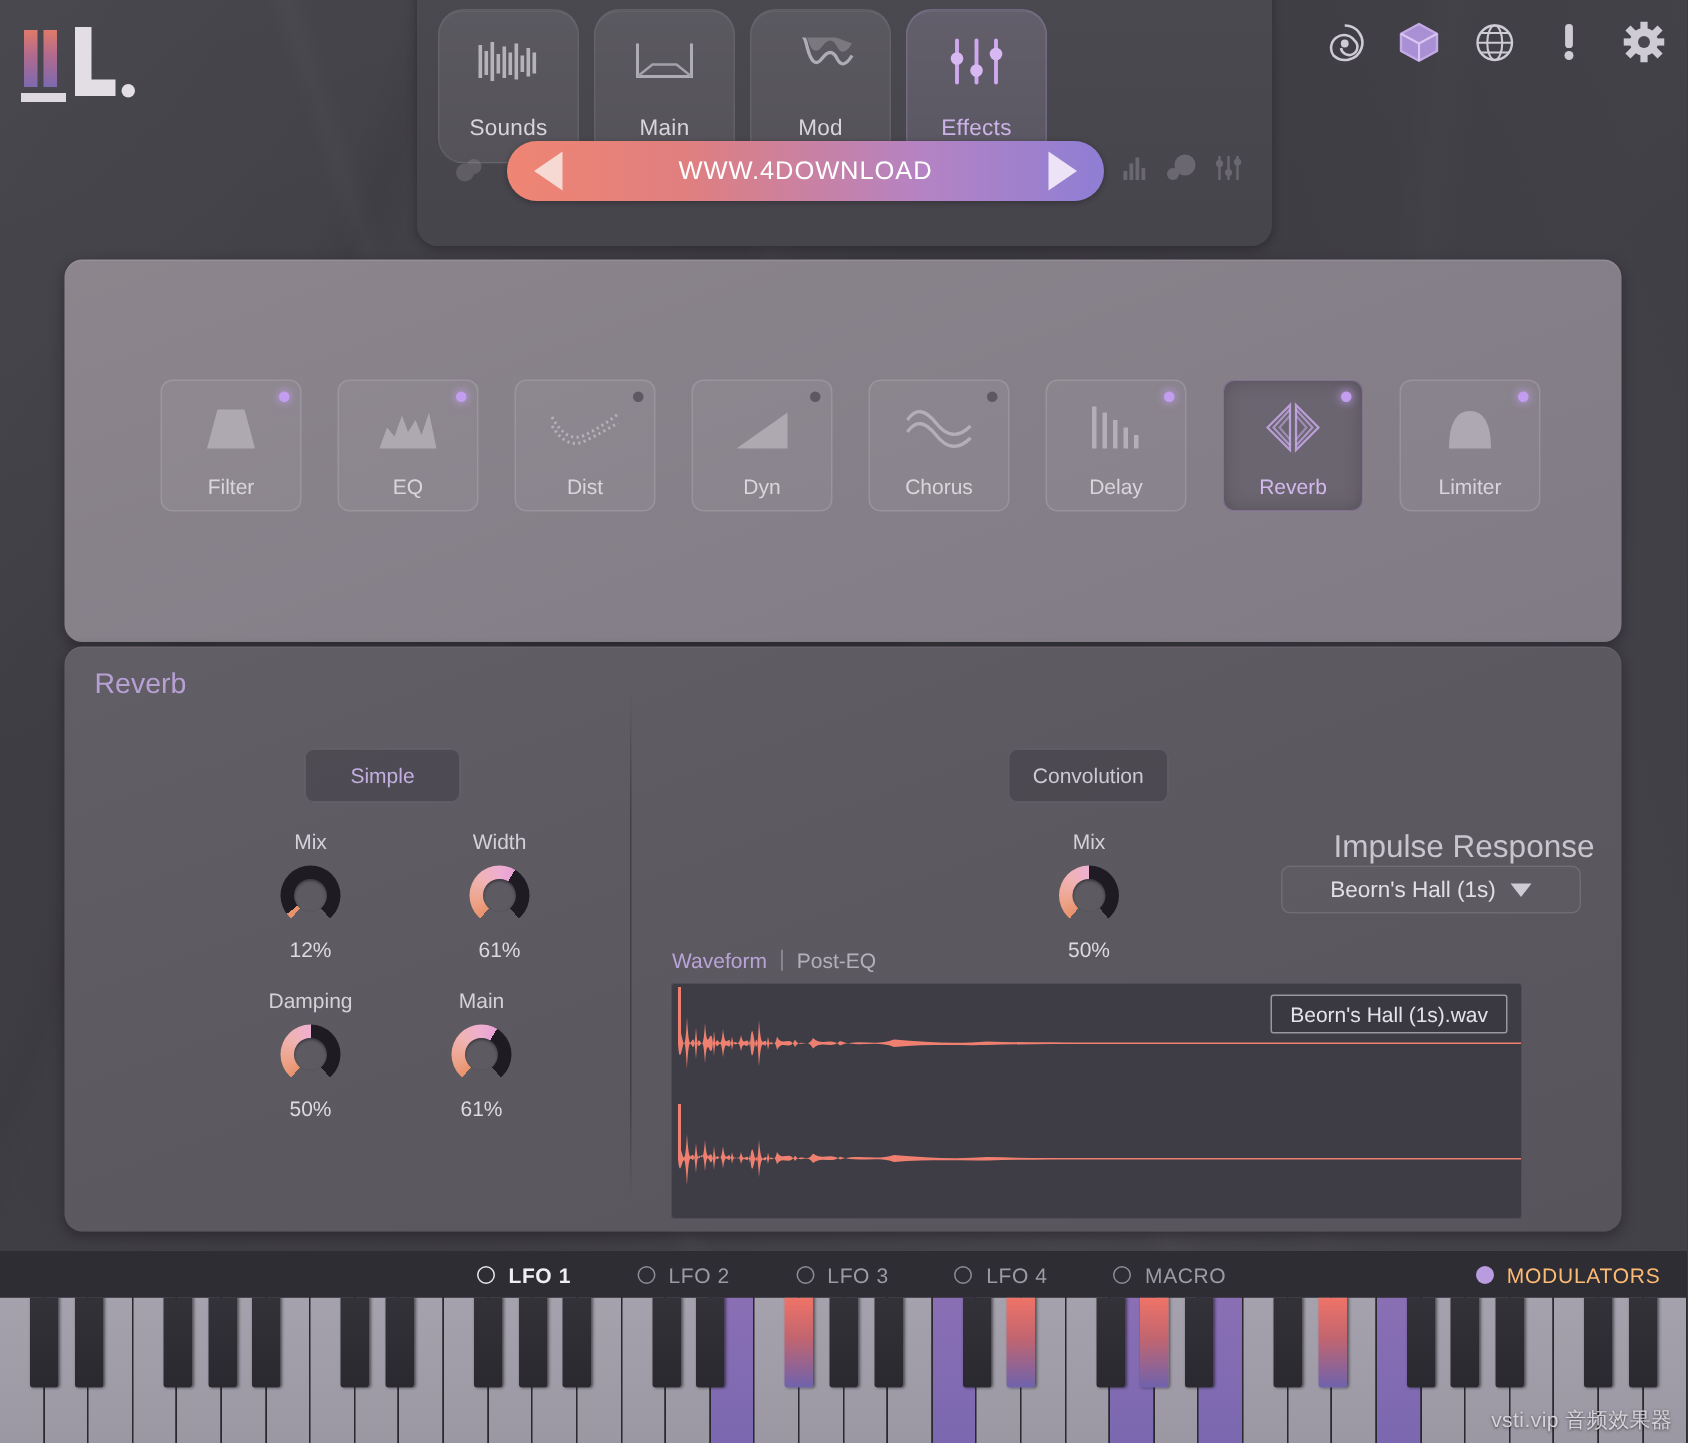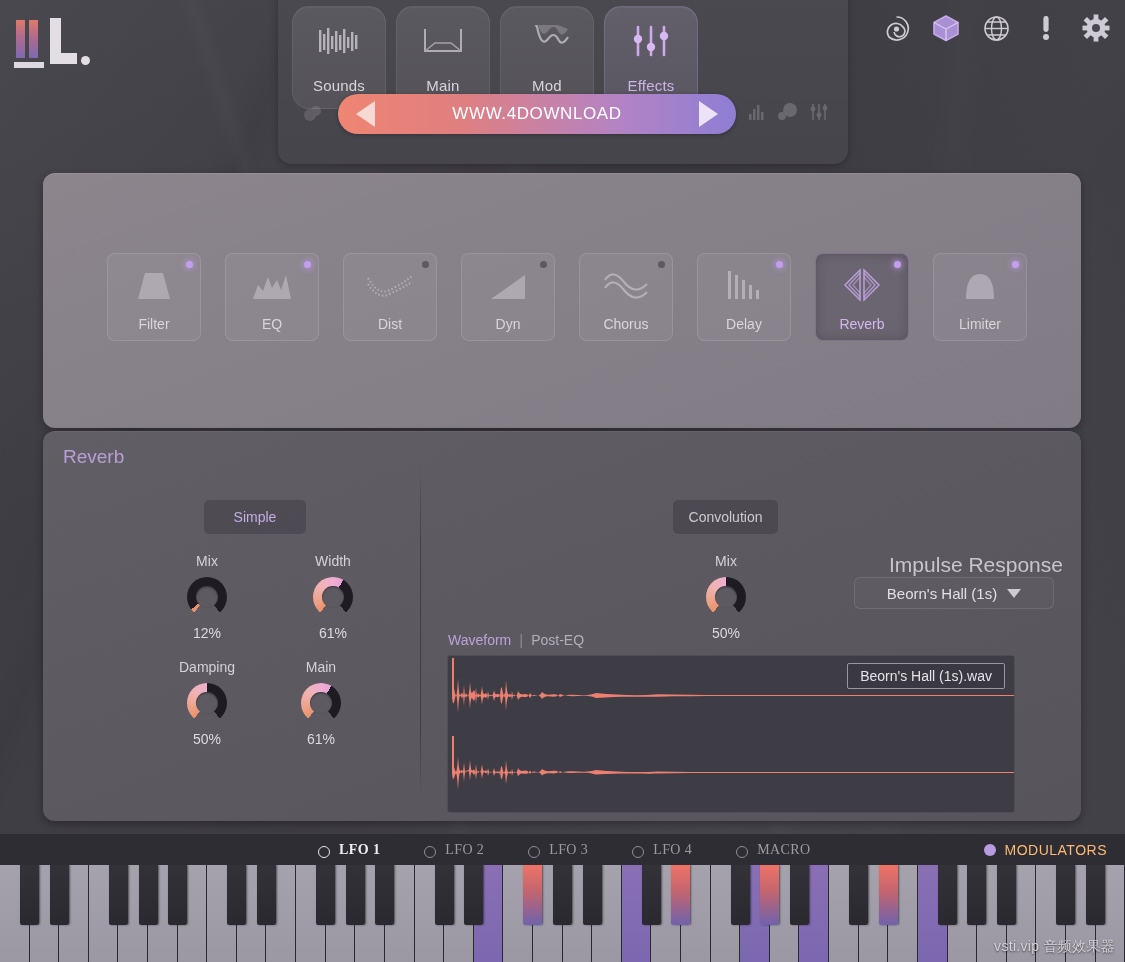--- a/index.html
+++ b/index.html
@@ -174,21 +174,21 @@
     display: flex; align-items: center; font-size: 14px; color: #e5e2e8;
   }
 
   
   .modbar {
     position: absolute; left: 0; bottom: 97px; width: 1125px; height: 31px;
     background: #2e2d33;
     display: flex; align-items: center;
   }
   .mod-items { position: absolute; left: 318px; display: flex; gap: 44px; align-items: center; }
-  .mod-item { display: flex; align-items: flex-end; gap: 9px; cursor: pointer; font-family: Liberation Serif, serif; }
+  .mod-item { display: flex; align-items: center; gap: 9px; cursor: pointer; }
   .mod-ring { width: 12px; height: 12px; border-radius: 50%; border: 1.6px solid #8f8c96; }
   .mod-item.active .mod-ring { border-color: #e8e5ec; }
   .mod-lbl { font-size: 14px; color: #9d9aa4; letter-spacing: .4px; }
   .mod-item.active .mod-lbl { color: #f0edf3; font-weight: bold; }
   .modulators { position: absolute; right: 18px; display: flex; align-items: center; gap: 9px; cursor: pointer; }
   .mod-dot { width: 12px; height: 12px; border-radius: 50%; background: #b99cdf; }
   .modulators .t { font-size: 14px; color: #fdba74; letter-spacing: .5px; }
 
   
   .keyboard { position: absolute; left: 0; bottom: 0; width: 1125px; height: 97px; background: #1d1c20; overflow: hidden; }

